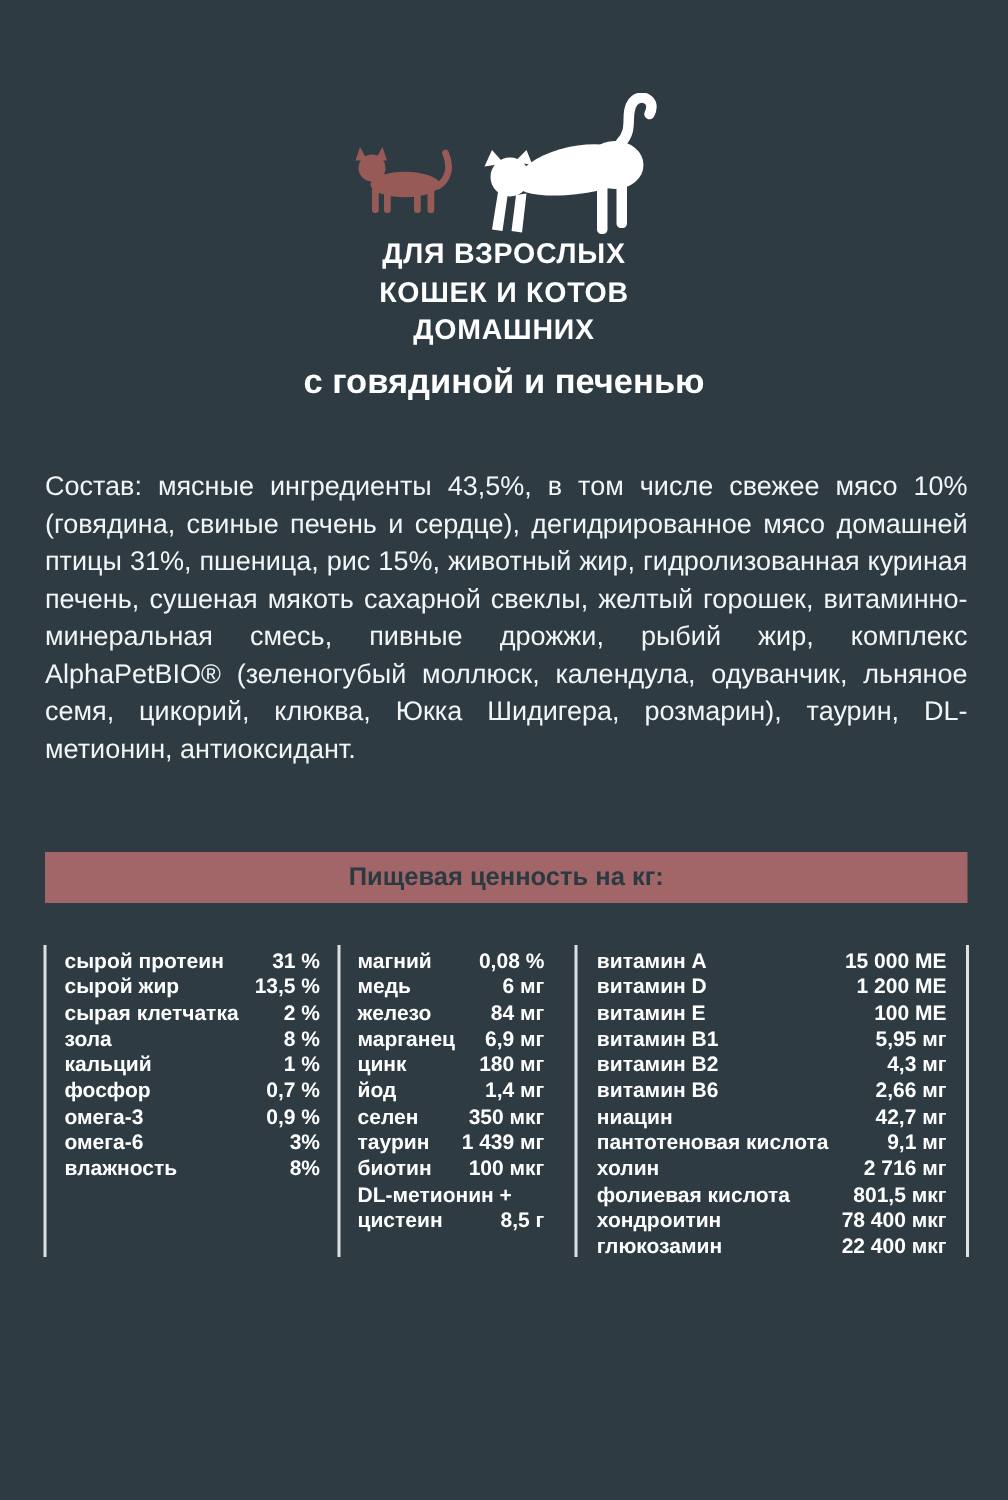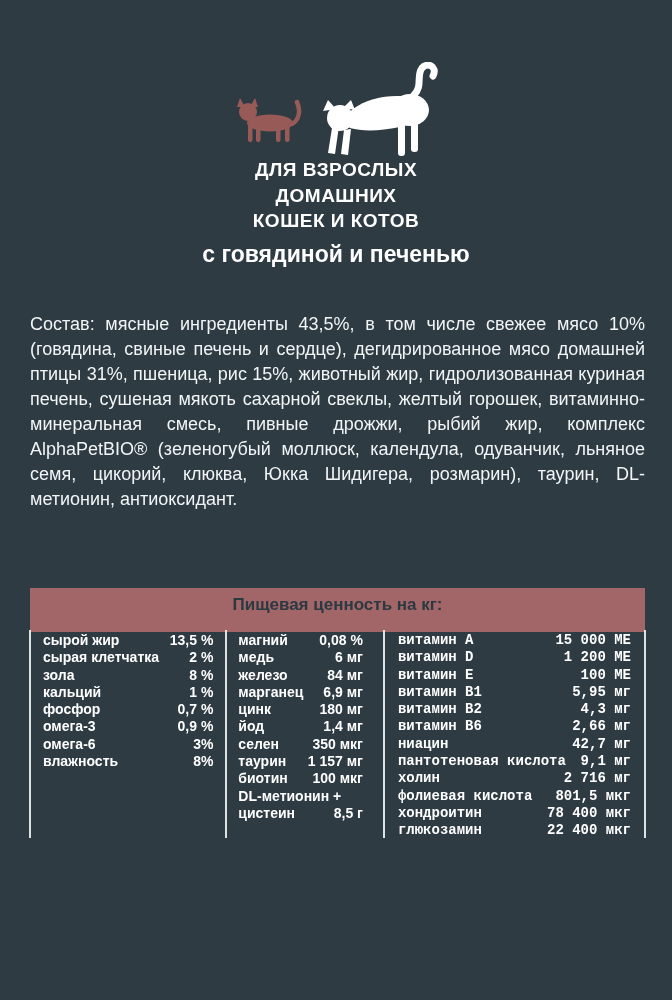--- a/index.html
+++ b/index.html
@@ -40,34 +40,34 @@
     position:absolute;top:312px;left:30px;width:615px;
     font-size:18px;line-height:25px;text-align:justify;
     color:var(--text);font-weight:400;
   }
   
   .bar{
     position:absolute;left:30px;width:615px;
     background:var(--accent);color:var(--bar-text);
     font-weight:700;font-size:17px;text-align:center;
   }
-  .bar.header-bar{top:588px;height:44px;line-height:34px;}
+  .bar.header-bar{top:568px;height:34px;line-height:34px;}
   .bar.footer-bar{top:848px;height:36px;line-height:36px;}
   .ncols{
     position:absolute;top:630px;left:29px;width:617px;height:208px;
     display:flex;border-left:2px solid var(--divider);
   }
   .ncol{
     border-right:2px solid var(--divider);
     padding:2px 12px 0 12px;
     display:flex;flex-direction:column;
   }
   .ncol:nth-child(1){width:197px;}
   .ncol:nth-child(2){width:158px;padding:2px 20px 0 11px;}
-  .ncol:nth-child(3){width:262px;padding:2px 13px 0 13px;font-family:Liberation Mono, monospace;}
+  .ncol:nth-child(3){width:262px;padding:2px 13px 0 13px;}
   .nrow{
     display:flex;justify-content:space-between;align-items:baseline;
     font-size:14px;font-weight:700;line-height:17.3px;
     white-space:nowrap;color:#ffffff;
   }
   .nlabel{text-align:left;}
   .nvalue{text-align:right;margin-left:6px;}
 </style>
 </head>
 <body>
@@ -98,31 +98,35 @@
       <circle cx="30" cy="56" r="13"></circle>
       <polygon points="22,66 29,64 25,92 18,91"></polygon>
       <polygon points="34,68 41,67 38,93 31,92"></polygon>
       <rect x="88" y="58" width="7" height="36" rx="3"></rect>
       <rect x="101" y="56" width="7" height="34" rx="3"></rect>
     </g>
   </svg>
 
   <div class="title">
     <div>ДЛЯ ВЗРОСЛЫХ</div>
+    <div>КОШЕК И КОТОВ</div>
     <div>ДОМАШНИХ</div>
-    <div>КОШЕК И КОТОВ</div>
   </div>
   <div class="subtitle">с говядиной и печенью</div>
 
   <p class="composition">Состав: мясные ингредиенты 43,5%, в том числе свежее мясо 10% (говядина, свиные печень и сердце), дегидрированное мясо домашней птицы 31%, пшеница, рис 15%, животный жир, гидролизованная куриная печень, сушеная мякоть сахарной свеклы, желтый горошек, витаминно-минеральная смесь, пивные дрожжи, рыбий жир, комплекс AlphaPetBIO® (зеленогубый моллюск, календула, одуванчик, льняное семя, цикорий, клюква, Юкка Шидигера, розмарин), таурин, DL-метионин, антиоксидант.</p>
 
   <div class="bar header-bar">Пищевая ценность на кг:</div>
   <div class="ncols" id="nutri-cols">
       <div class="ncol">
         <div class="nrow">
+          <span class="nlabel">сырой протеин</span>
+          <span class="nvalue">31 %</span>
+        </div>
+        <div class="nrow">
           <span class="nlabel">сырой жир</span>
           <span class="nvalue">13,5 %</span>
         </div>
         <div class="nrow">
           <span class="nlabel">сырая клетчатка</span>
           <span class="nvalue">2 %</span>
         </div>
         <div class="nrow">
           <span class="nlabel">зола</span>
           <span class="nvalue">8 %</span>
@@ -172,21 +176,21 @@
         <div class="nrow">
           <span class="nlabel">йод</span>
           <span class="nvalue">1,4 мг</span>
         </div>
         <div class="nrow">
           <span class="nlabel">селен</span>
           <span class="nvalue">350 мкг</span>
         </div>
         <div class="nrow">
           <span class="nlabel">таурин</span>
-          <span class="nvalue">1 157 мг</span>
+          <span class="nvalue">1 439 мг</span>
         </div>
         <div class="nrow">
           <span class="nlabel">биотин</span>
           <span class="nvalue">100 мкг</span>
         </div>
         <div class="nrow">
           <span class="nlabel">DL-метионин +</span>
           <span class="nvalue"></span>
         </div>
         <div class="nrow">

